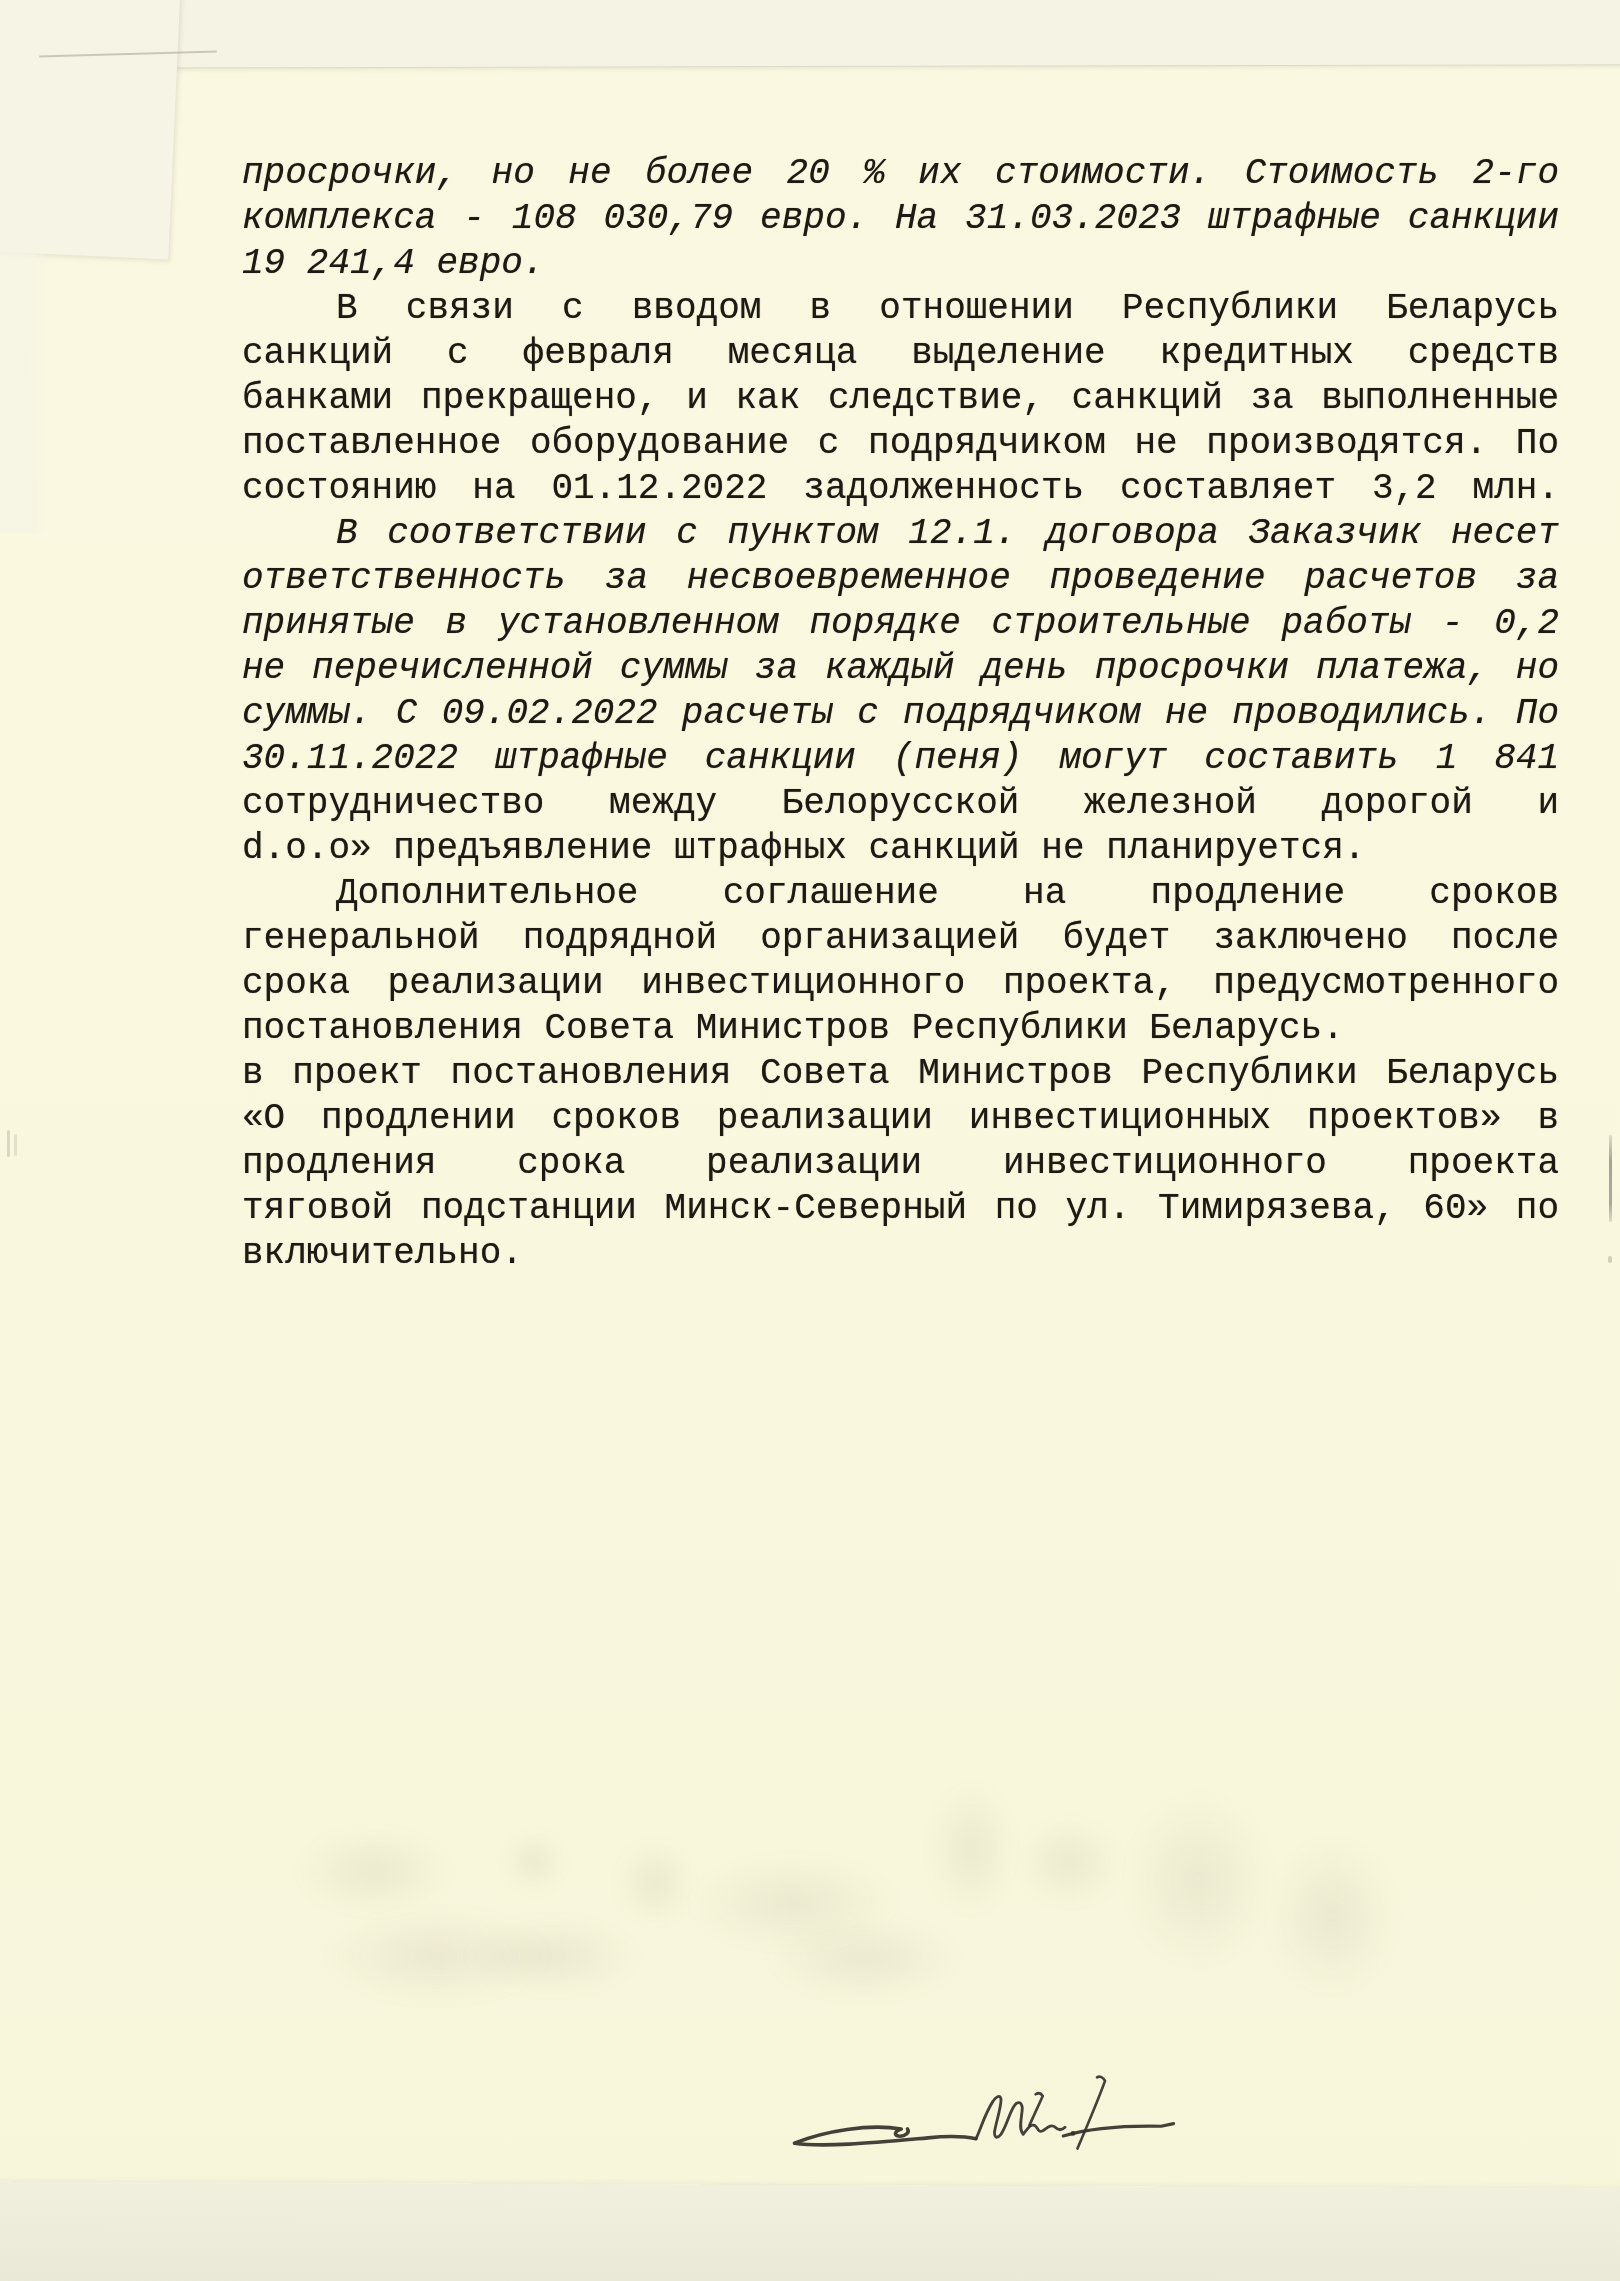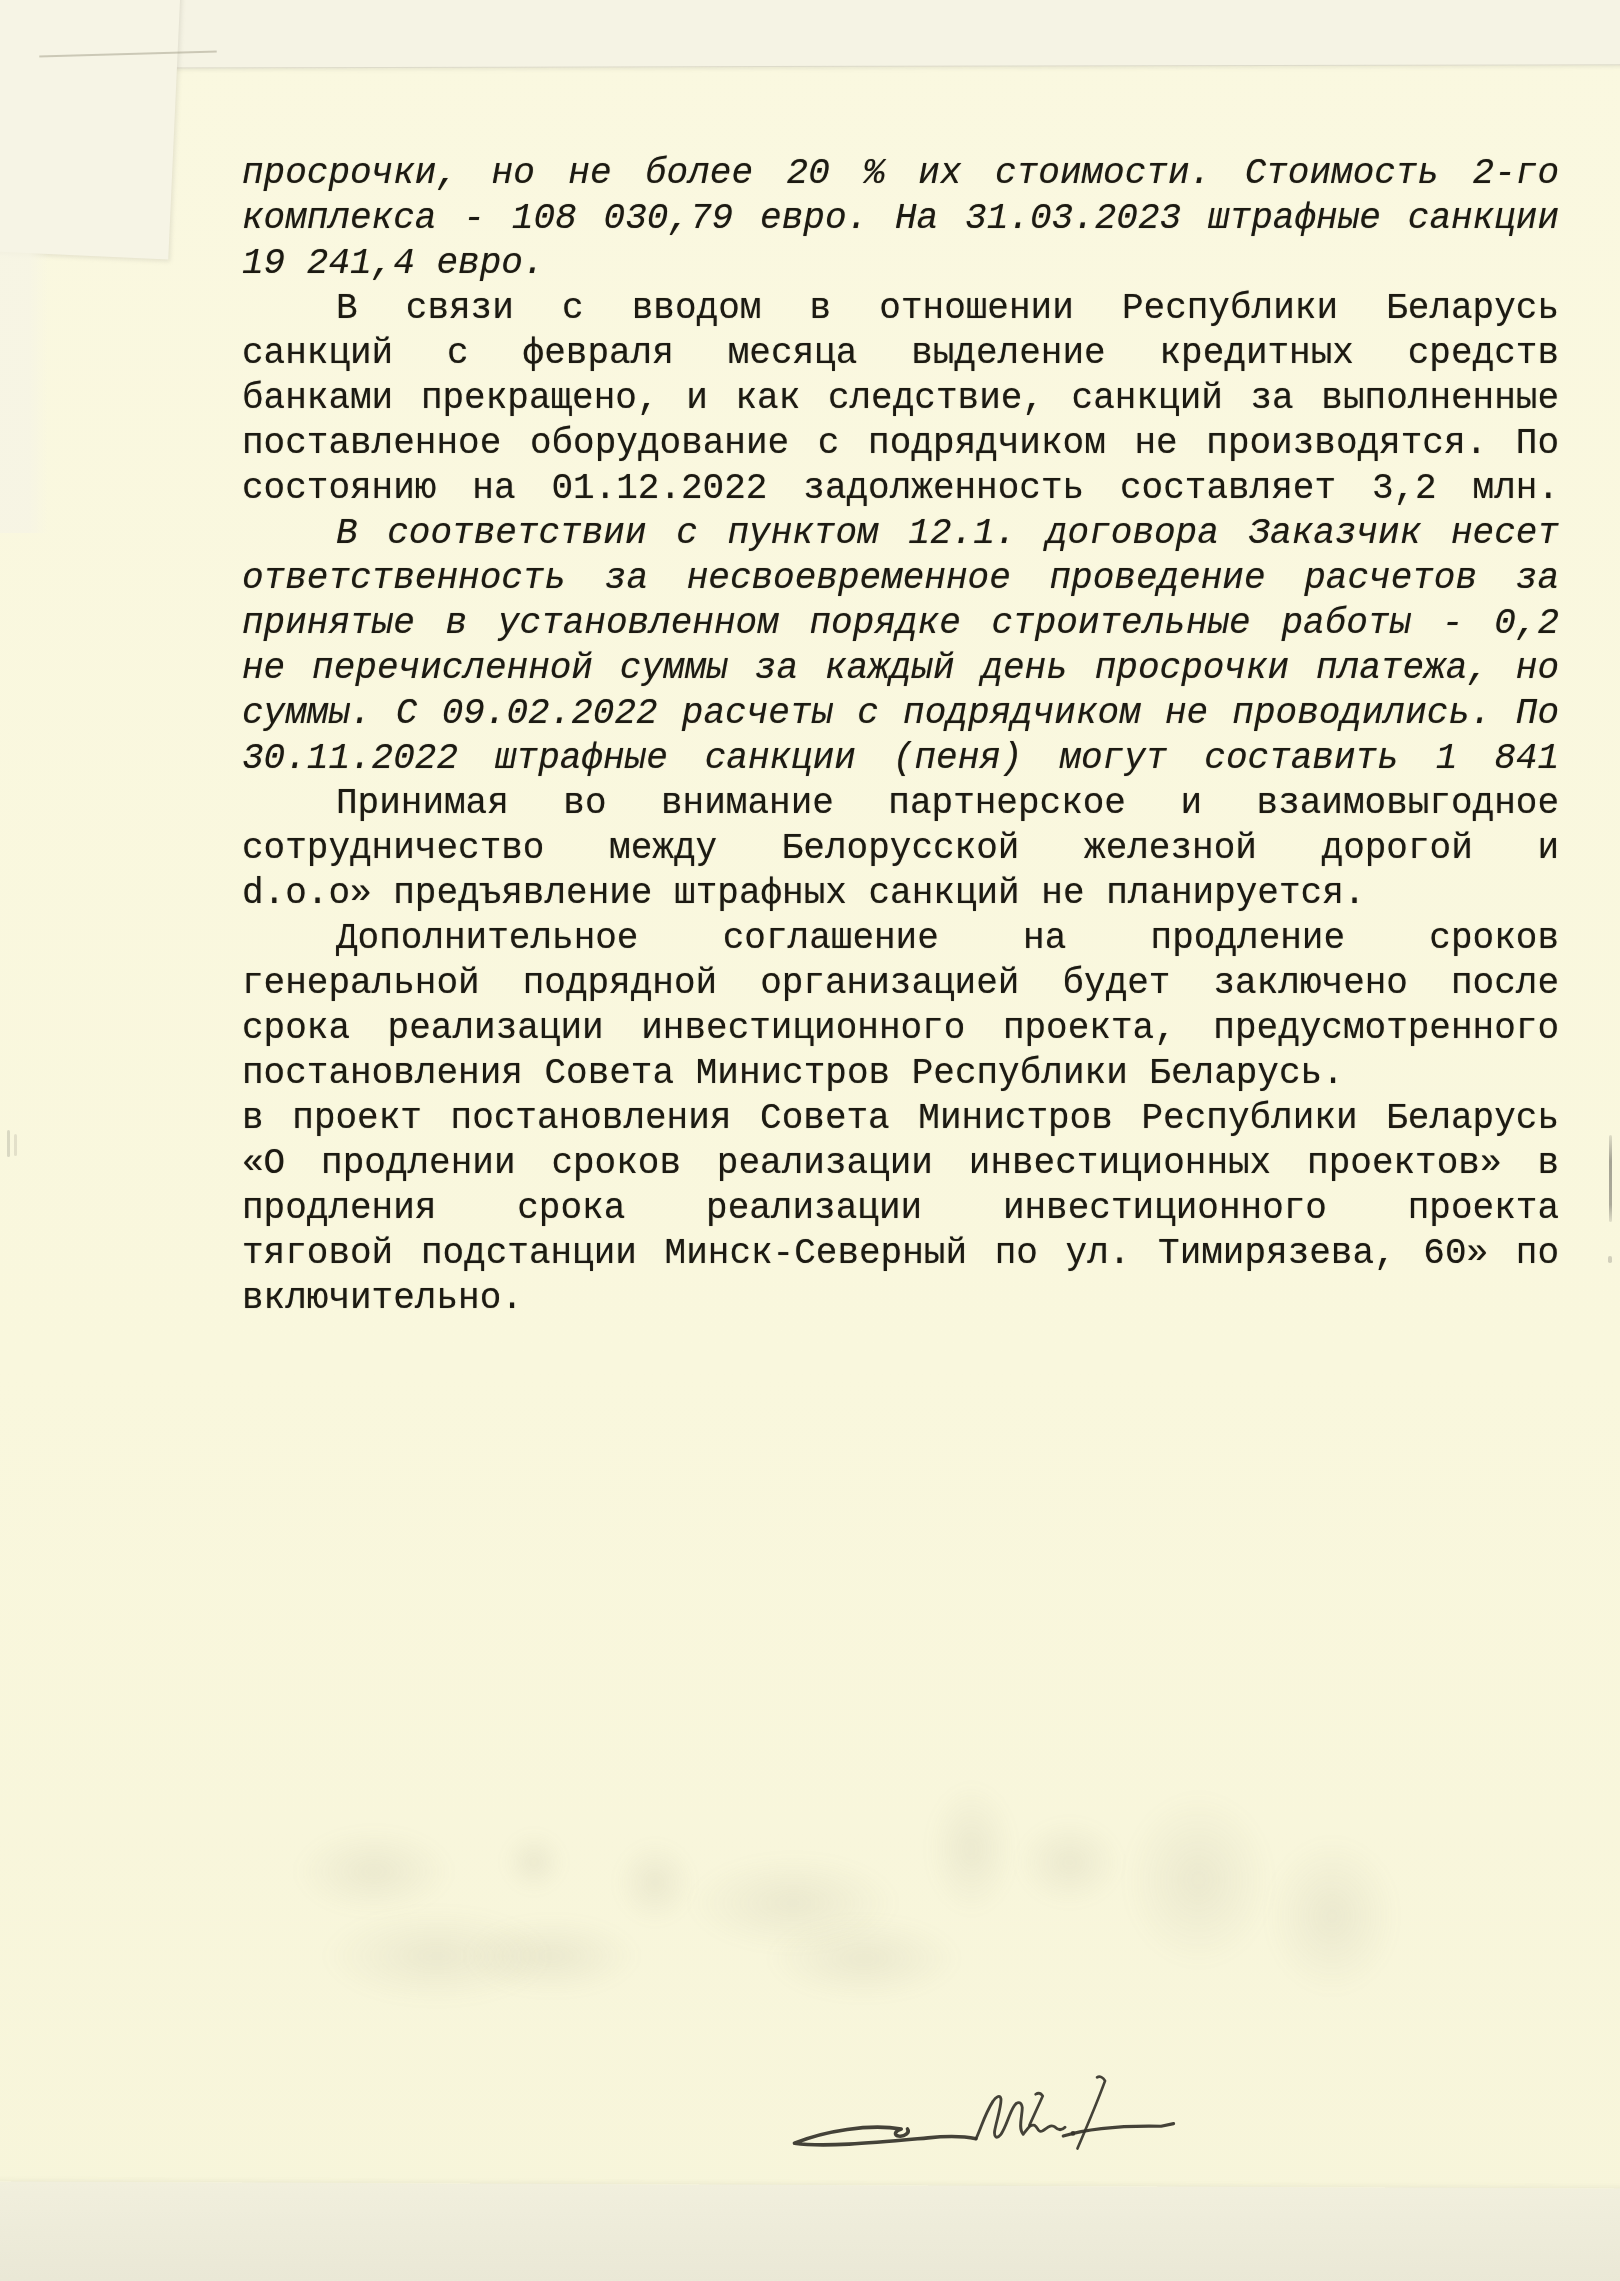--- a/index.html
+++ b/index.html
@@ -113,21 +113,20 @@
     <div class="line">санкций с февраля месяца выделение кредитных средств европейскими</div>
     <div class="line">банками прекращено, и как следствие, санкций за выполненные работы и</div>
     <div class="line">поставленное оборудование с подрядчиком не производятся. По</div>
     <div class="line last">состоянию на 01.12.2022 задолженность составляет 3,2 млн. евро.</div>
     <div class="line italic indent">В соответствии с пунктом 12.1. договора Заказчик несет</div>
     <div class="line italic">ответственность за несвоевременное проведение расчетов за выполненные и</div>
     <div class="line italic">принятые в установленном порядке строительные работы - 0,2 процента от</div>
     <div class="line italic">не перечисленной суммы за каждый день просрочки платежа, но не более этой</div>
     <div class="line italic">суммы. С 09.02.2022 расчеты с подрядчиком не проводились. По состоянию на</div>
     <div class="line italic last">30.11.2022 штрафные санкции (пеня) могут составить 1 841 917,3 евро.</div>
-    <div class="line indent">Принимая во внимание партнерское и взаимовыгодное</div>
     <div class="line">сотрудничество между Белорусской железной дорогой и компанией «Riko</div>
     <div class="line last">d.o.o» предъявление штрафных санкций не планируется.</div>
     <div class="line indent">Дополнительное соглашение на продление сроков строительства с</div>
     <div class="line">генеральной подрядной организацией будет заключено после продления</div>
     <div class="line">срока реализации инвестиционного проекта, предусмотренного проектом</div>
     <div class="line last">постановления Совета Министров Республики Беларусь.</div>
     <div class="line">в проект постановления Совета Министров Республики Беларусь</div>
     <div class="line">«О продлении сроков реализации инвестиционных проектов» в части</div>
     <div class="line">продления срока реализации инвестиционного проекта «Реконструкция</div>
     <div class="line">тяговой подстанции Минск-Северный по ул. Тимирязева, 60» по 2023 год</div>

